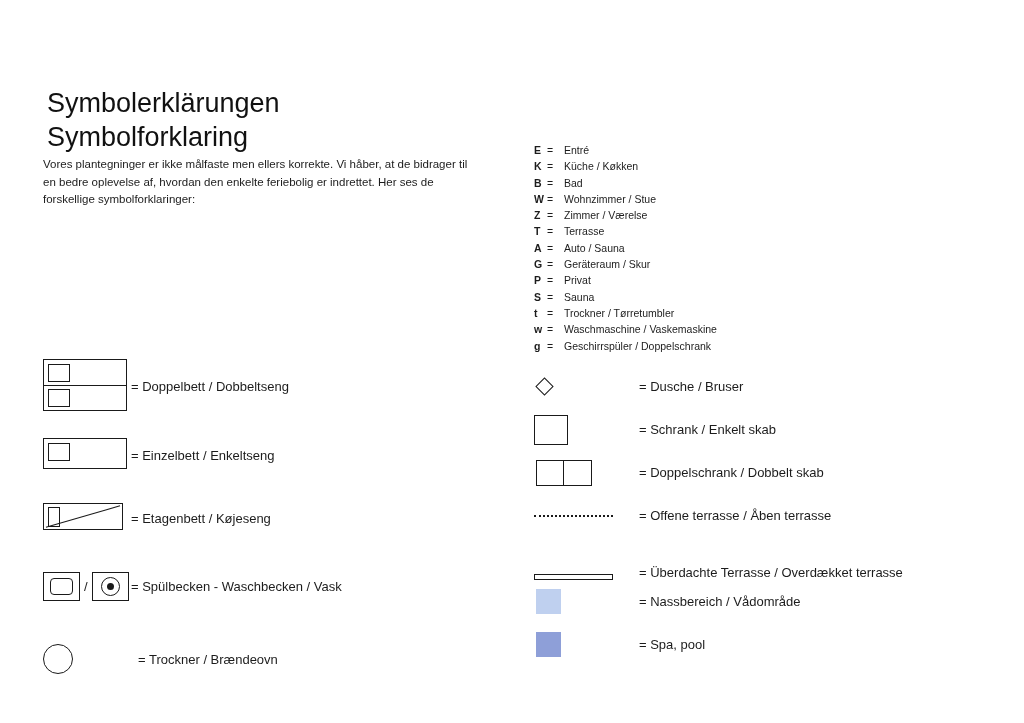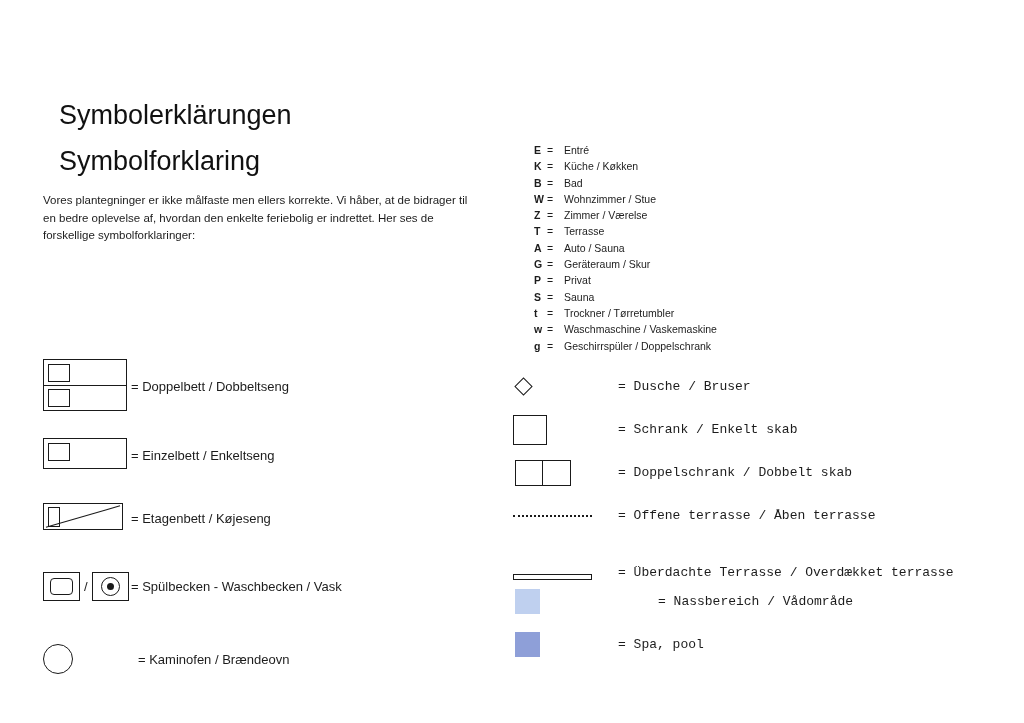--- a/index.html
+++ b/index.html
@@ -32,21 +32,21 @@
   .col-right {
     position: absolute;
     left: 534px;
     top: 142px;
     width: 450px;
   }
 
   h1.title {
     font-size: 27px;
     font-weight: normal;
-    margin: 16px;
+    margin: 4px;
     letter-spacing: 0px;
     color: #111;
     line-height: 1.1;
   }
   .title-de { margin-bottom: 14px; }
   .title-dk { margin-top: 42px; margin-bottom: 14px; }
 
   p.intro {
     font-size: 11.5px;
     line-height: 1.52;
@@ -77,21 +77,21 @@
     width: 17px;
     flex: 0 0 17px;
   }
   .abbr-val { flex: 1 1 auto; }
 
   
   .legend {
     position: absolute;
   }
   .legend-left { left: 43px; top: 355px; width: 470px; }
-  .legend-right { left: 513px; top: 365px; width: 470px; font-family: Liberation Mono, monospace; }
+  .legend-right { left: 534px; top: 365px; width: 470px; }
 
   .legend-row {
     display: flex;
     align-items: center;
     position: relative;
   }
   .legend-sym {
     position: relative;
     flex: 0 0 auto;
   }
@@ -266,21 +266,21 @@
   }
 
   .rr-covterr { height: 43px; align-items: flex-end; }
   .sym-covterr {
     width: 79px; height: 6px;
     border: 1.1px solid #1a1a1a;
     box-sizing: border-box;
     background: #fff;
   }
 
-  .rr-wet { height: 43px; gap: 40px; }
+  .rr-wet { height: 43px; }
   .sym-wet {
     width: 25px; height: 25px;
     background: #bfd0ef;
     margin-left: 2px;
   }
 
   .rr-spa { height: 43px; align-items: center; }
   .sym-spa {
     width: 25px; height: 25px;
     background: #8e9fd8;
@@ -415,21 +415,21 @@
             </div>
           </div>
       </div>
       <div class="legend-label">= Spülbecken - Waschbecken / Vask</div>
     </div>
 
     <div class="legend-row lr-stove">
       <div class="legend-sym">
         <div class="sym-stove"></div>
       </div>
-      <div class="legend-label">= Kaminofen / Brændeovn</div>
+      <div class="legend-label">= Trockner / Brændeovn</div>
     </div>
 
   </div>
 
   <div class="legend legend-right">
 
     <div class="legend-row rr-row rr-shower">
       <div class="rr-sym">
         <div class="sym-shower"></div>
       </div>

